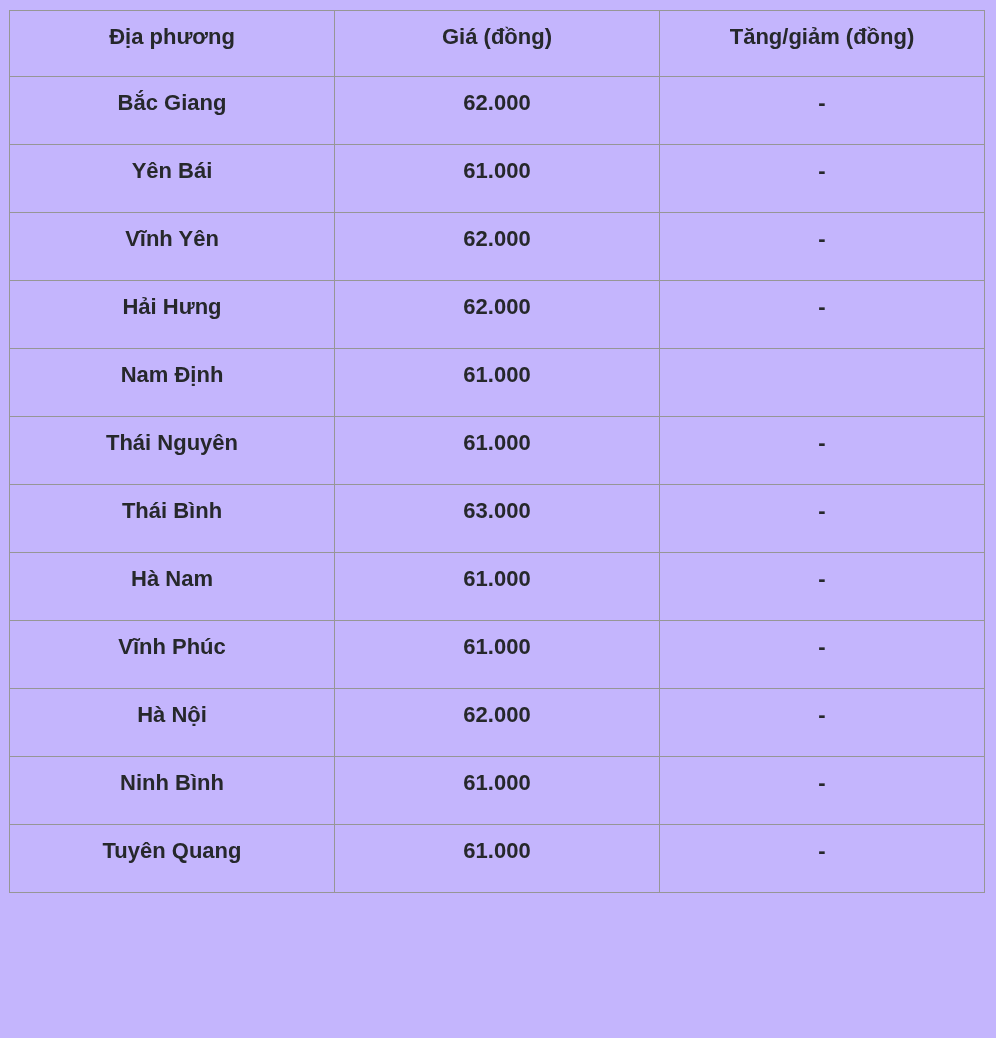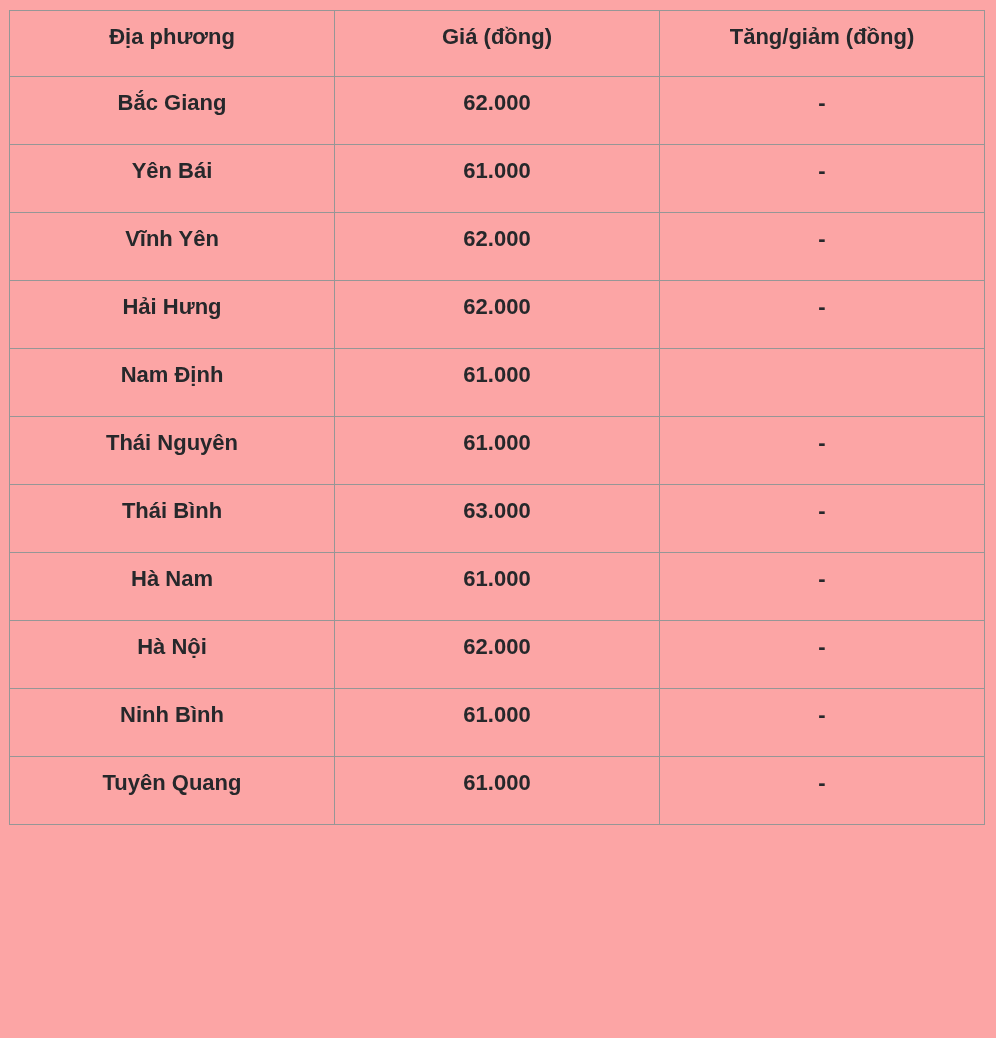--- a/index.html
+++ b/index.html
@@ -6,21 +6,21 @@
     margin: 0;
     padding: 0;
     background: #ffffff;
     font-family: "Liberation Sans", "DejaVu Sans", sans-serif;
   }
   .page {
     width: 996px;
     height: 1038px;
     box-sizing: border-box;
     padding: 10px 11px 0 9px;
-    background: #fca5a5;
+    background: #c4b5fd;
   }
   table.price-table {
     border-collapse: collapse;
     table-layout: fixed;
     width: 976px;
     color: #26282b;
   }
   .price-table th,
   .price-table td {
     border: 1px solid #969696;
@@ -95,20 +95,25 @@
           <td>Thái Bình</td>
           <td>63.000</td>
           <td>-</td>
         </tr>
         <tr>
           <td>Hà Nam</td>
           <td>61.000</td>
           <td>-</td>
         </tr>
         <tr>
+          <td>Vĩnh Phúc</td>
+          <td>61.000</td>
+          <td>-</td>
+        </tr>
+        <tr>
           <td>Hà Nội</td>
           <td>62.000</td>
           <td>-</td>
         </tr>
         <tr>
           <td>Ninh Bình</td>
           <td>61.000</td>
           <td>-</td>
         </tr>
         <tr>

